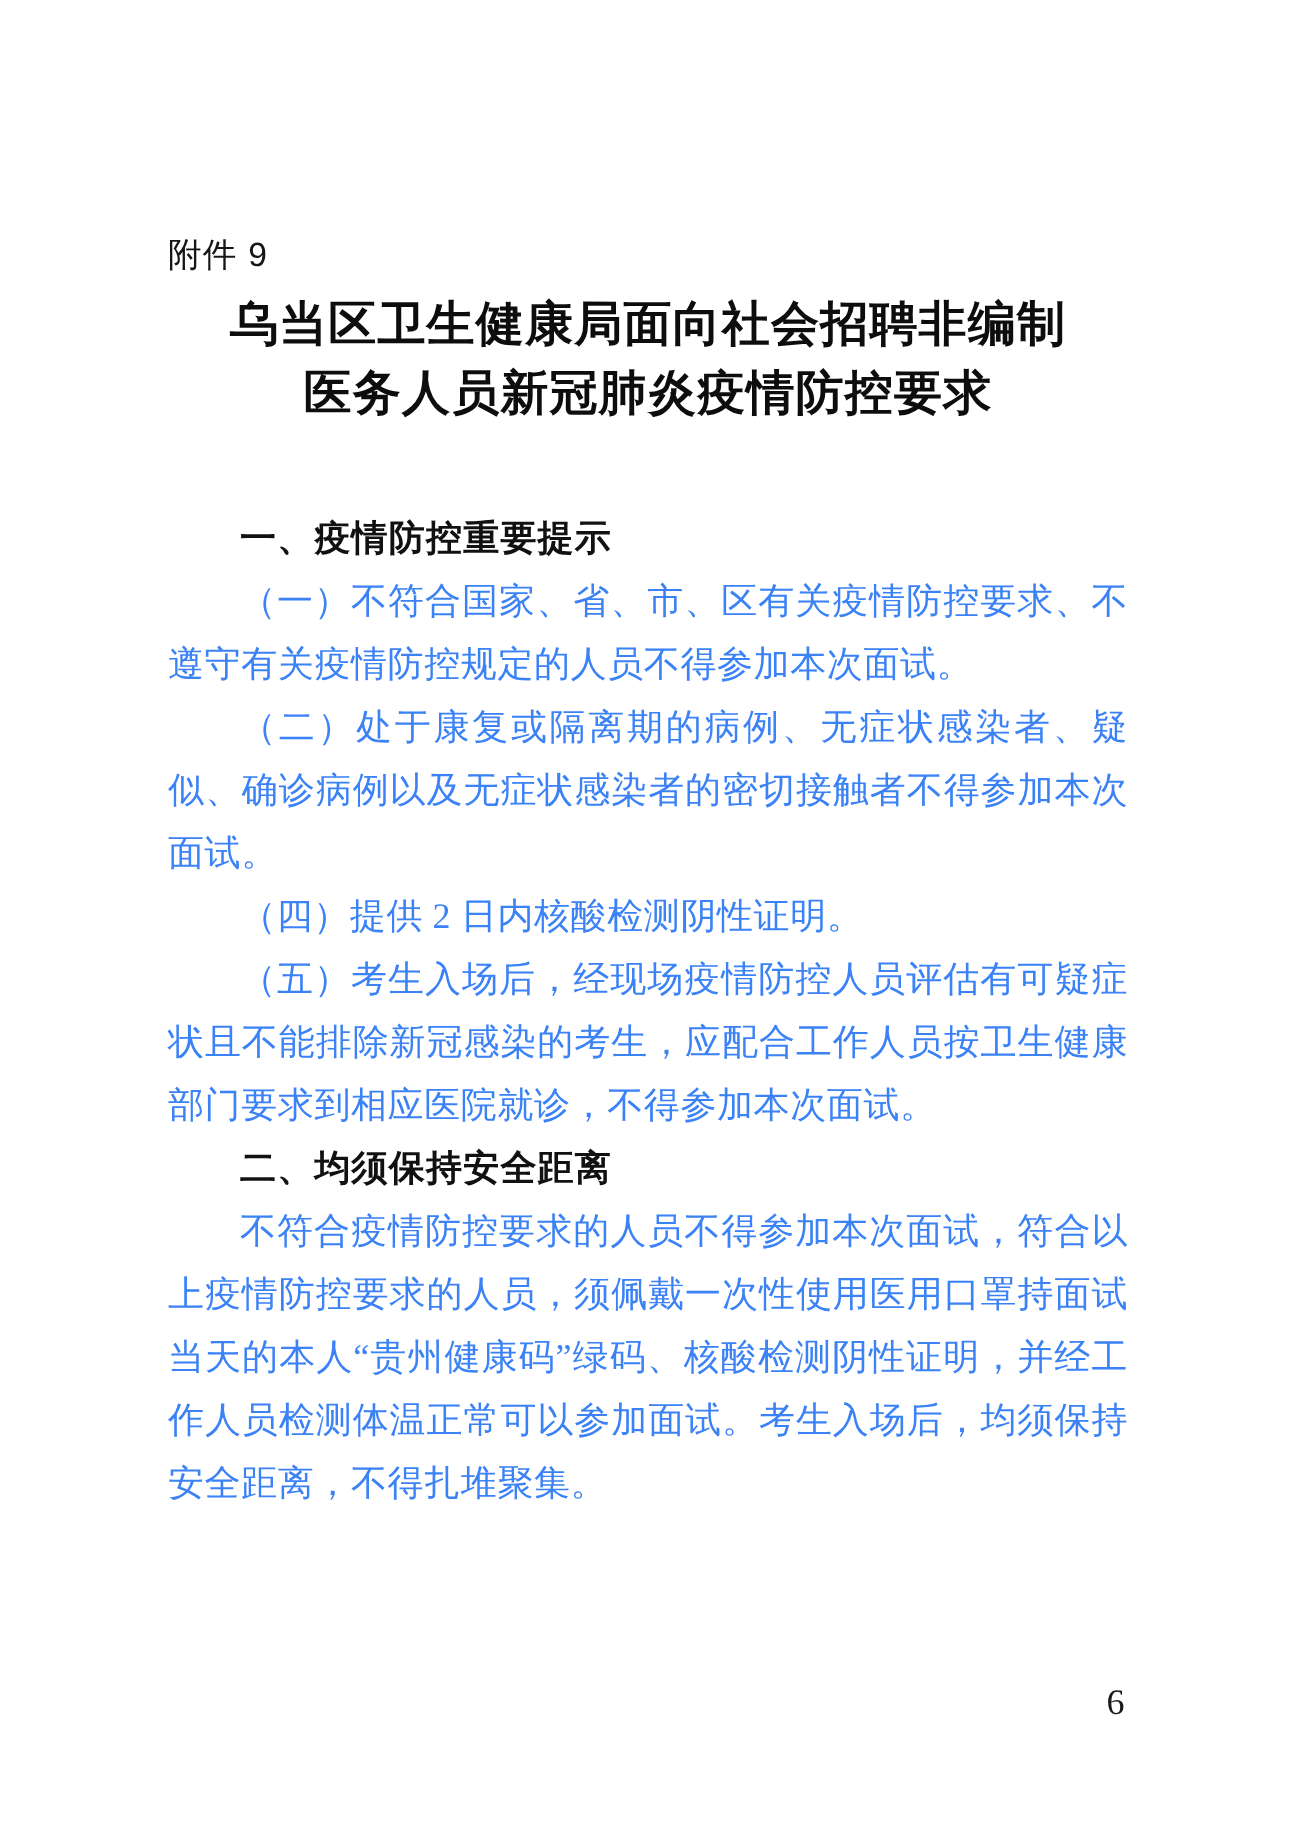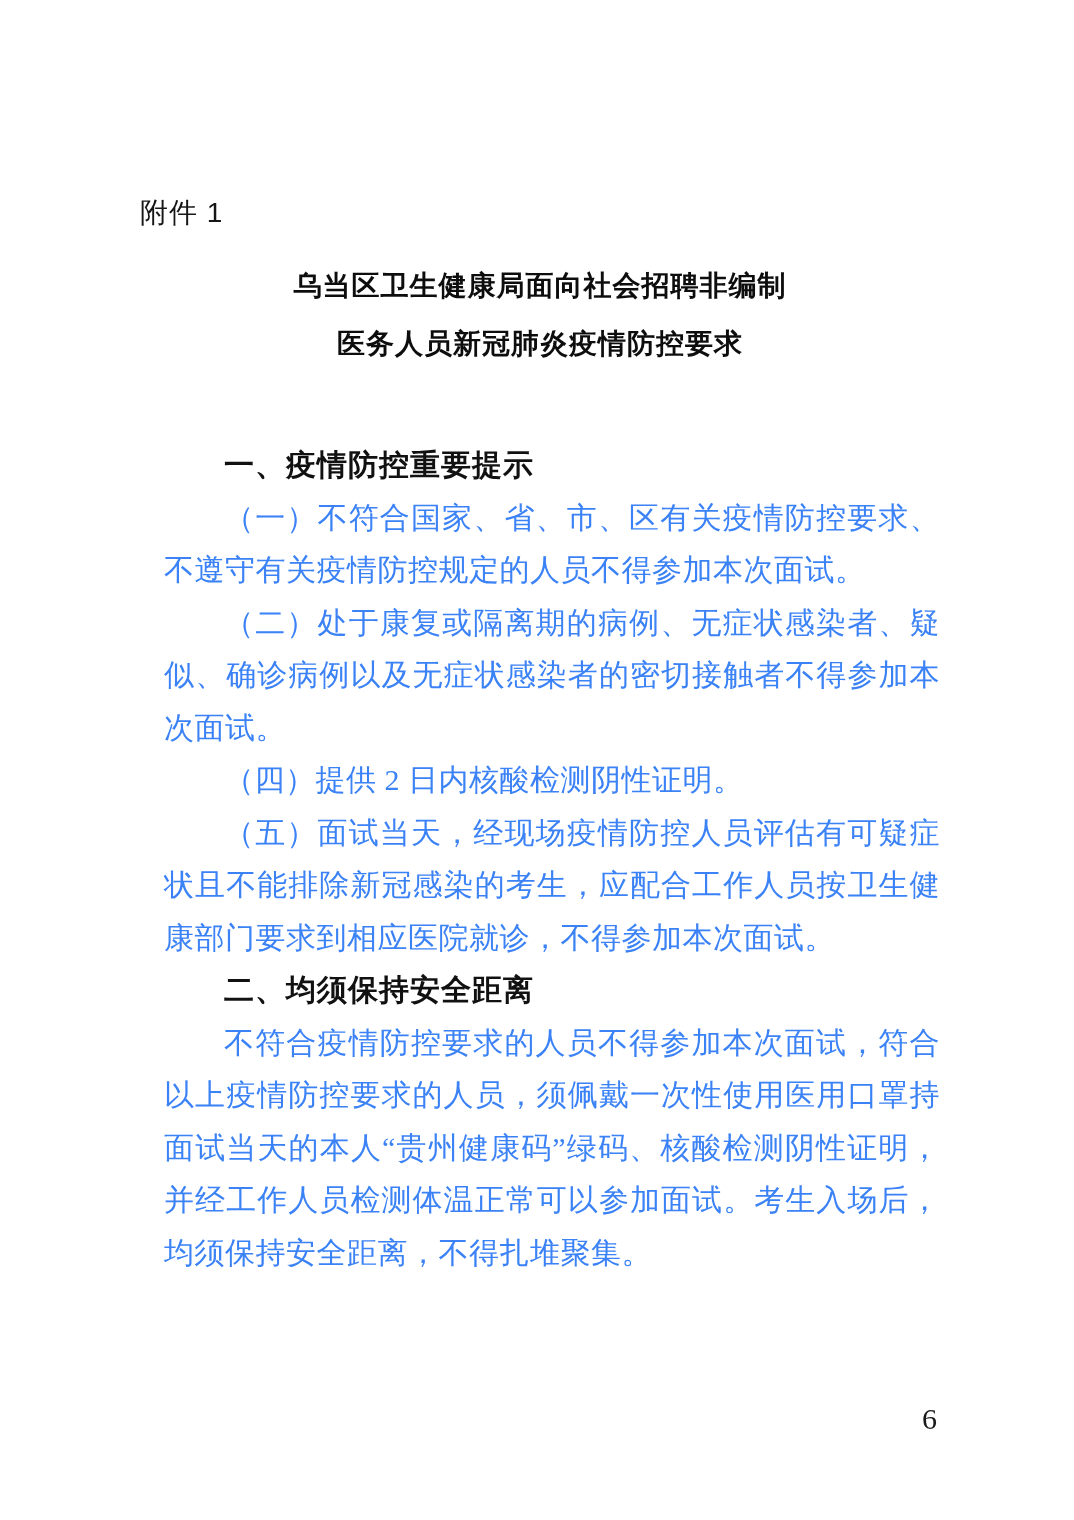--- a/index.html
+++ b/index.html
@@ -24,32 +24,31 @@
   }
   .attachment-label {
     font-family: "Liberation Sans", sans-serif;
     font-size: 28px;
     line-height: 40px;
     font-weight: 400;
     color: #161616;
     letter-spacing: 1px;
   }
   .doc-title {
-    margin-top: 24px;
+    margin-top: 8px;
     text-align: center;
     font-family: "Liberation Serif", serif;
     font-weight: 700;
-    font-size: 28px;
+    font-size: 40px;
     line-height: 58px;
     color: #0d0d0d;
     letter-spacing: 1px;
   }
   .body-block {
     margin-top: 66px;
-    margin-left: 24px;
   }
   .section-heading {
     font-family: "Liberation Sans", sans-serif;
     font-weight: 700;
     font-size: 30px;
     line-height: 52.5px;
     text-indent: 2em;
     margin: 0;
     color: #111111;
     letter-spacing: 1px;
@@ -71,33 +70,33 @@
     font-family: "Liberation Serif", serif;
     font-size: 30px;
     color: #1a1a1a;
   }
 </style>
 </head>
 <body>
 
 <div class="page">
   <div class="content">
-    <div class="attachment-label">附件 1</div>
+    <div class="attachment-label">附件 9</div>
     <div class="doc-title">
       <div>乌当区卫生健康局面向社会招聘非编制</div>
       <div>医务人员新冠肺炎疫情防控要求</div>
     </div>
     <div class="body-block">
   <div>
     <h3 class="section-heading">一、疫情防控重要提示</h3>
     <div>
             <p class="para">（一）不符合国家、省、市、区有关疫情防控要求、不遵守有关疫情防控规定的人员不得参加本次面试。</p>
             <p class="para">（二）处于康复或隔离期的病例、无症状感染者、疑似、确诊病例以及无症状感染者的密切接触者不得参加本次面试。</p>
             <p class="para">（四）提供 2 日内核酸检测阴性证明。</p>
-            <p class="para">（五）面试当天，经现场疫情防控人员评估有可疑症状且不能排除新冠感染的考生，应配合工作人员按卫生健康部门要求到相应医院就诊，不得参加本次面试。</p>
+            <p class="para">（五）考生入场后，经现场疫情防控人员评估有可疑症状且不能排除新冠感染的考生，应配合工作人员按卫生健康部门要求到相应医院就诊，不得参加本次面试。</p>
           </div>
   </div>
 
   <div>
     <h3 class="section-heading">二、均须保持安全距离</h3>
     <div>
             <p class="para">不符合疫情防控要求的人员不得参加本次面试，符合以上疫情防控要求的人员，须佩戴一次性使用医用口罩持面试当天的本人“贵州健康码”绿码、核酸检测阴性证明，并经工作人员检测体温正常可以参加面试。考生入场后，均须保持安全距离，不得扎堆聚集。</p>
           </div>
   </div>
 </div>

